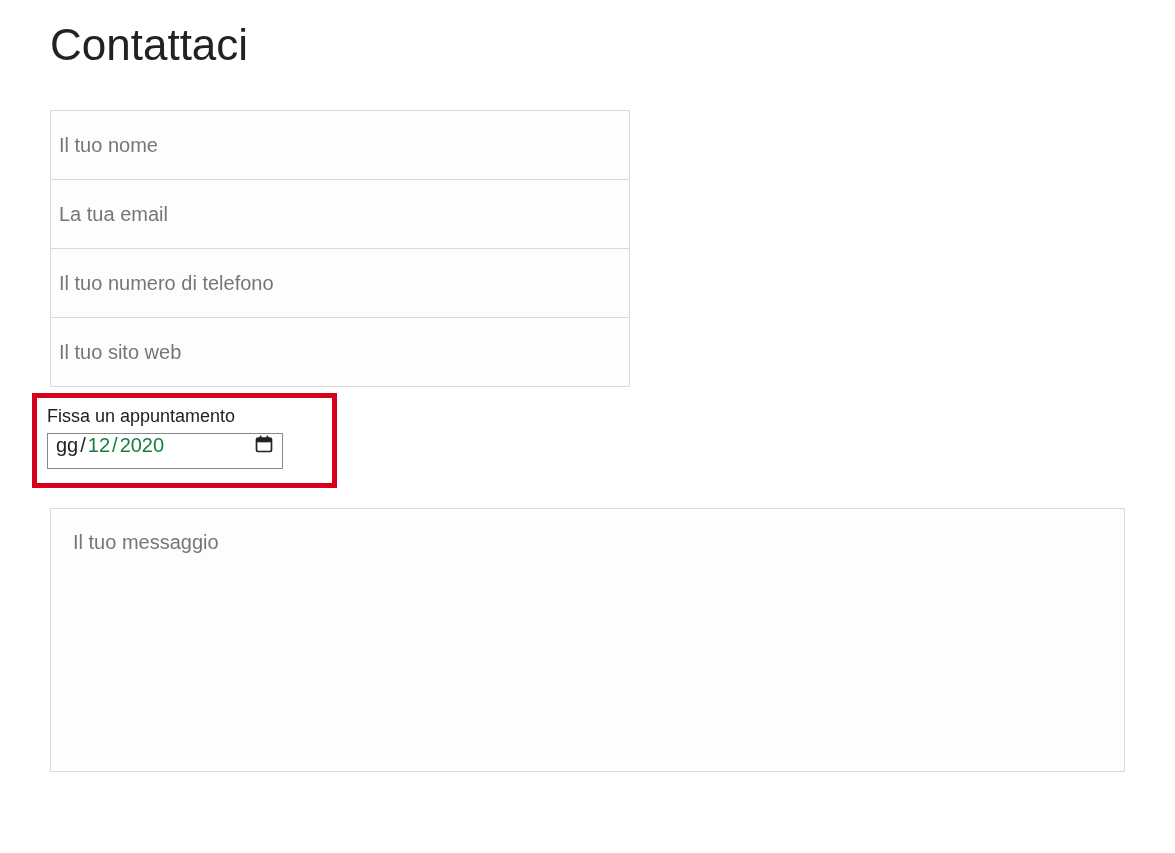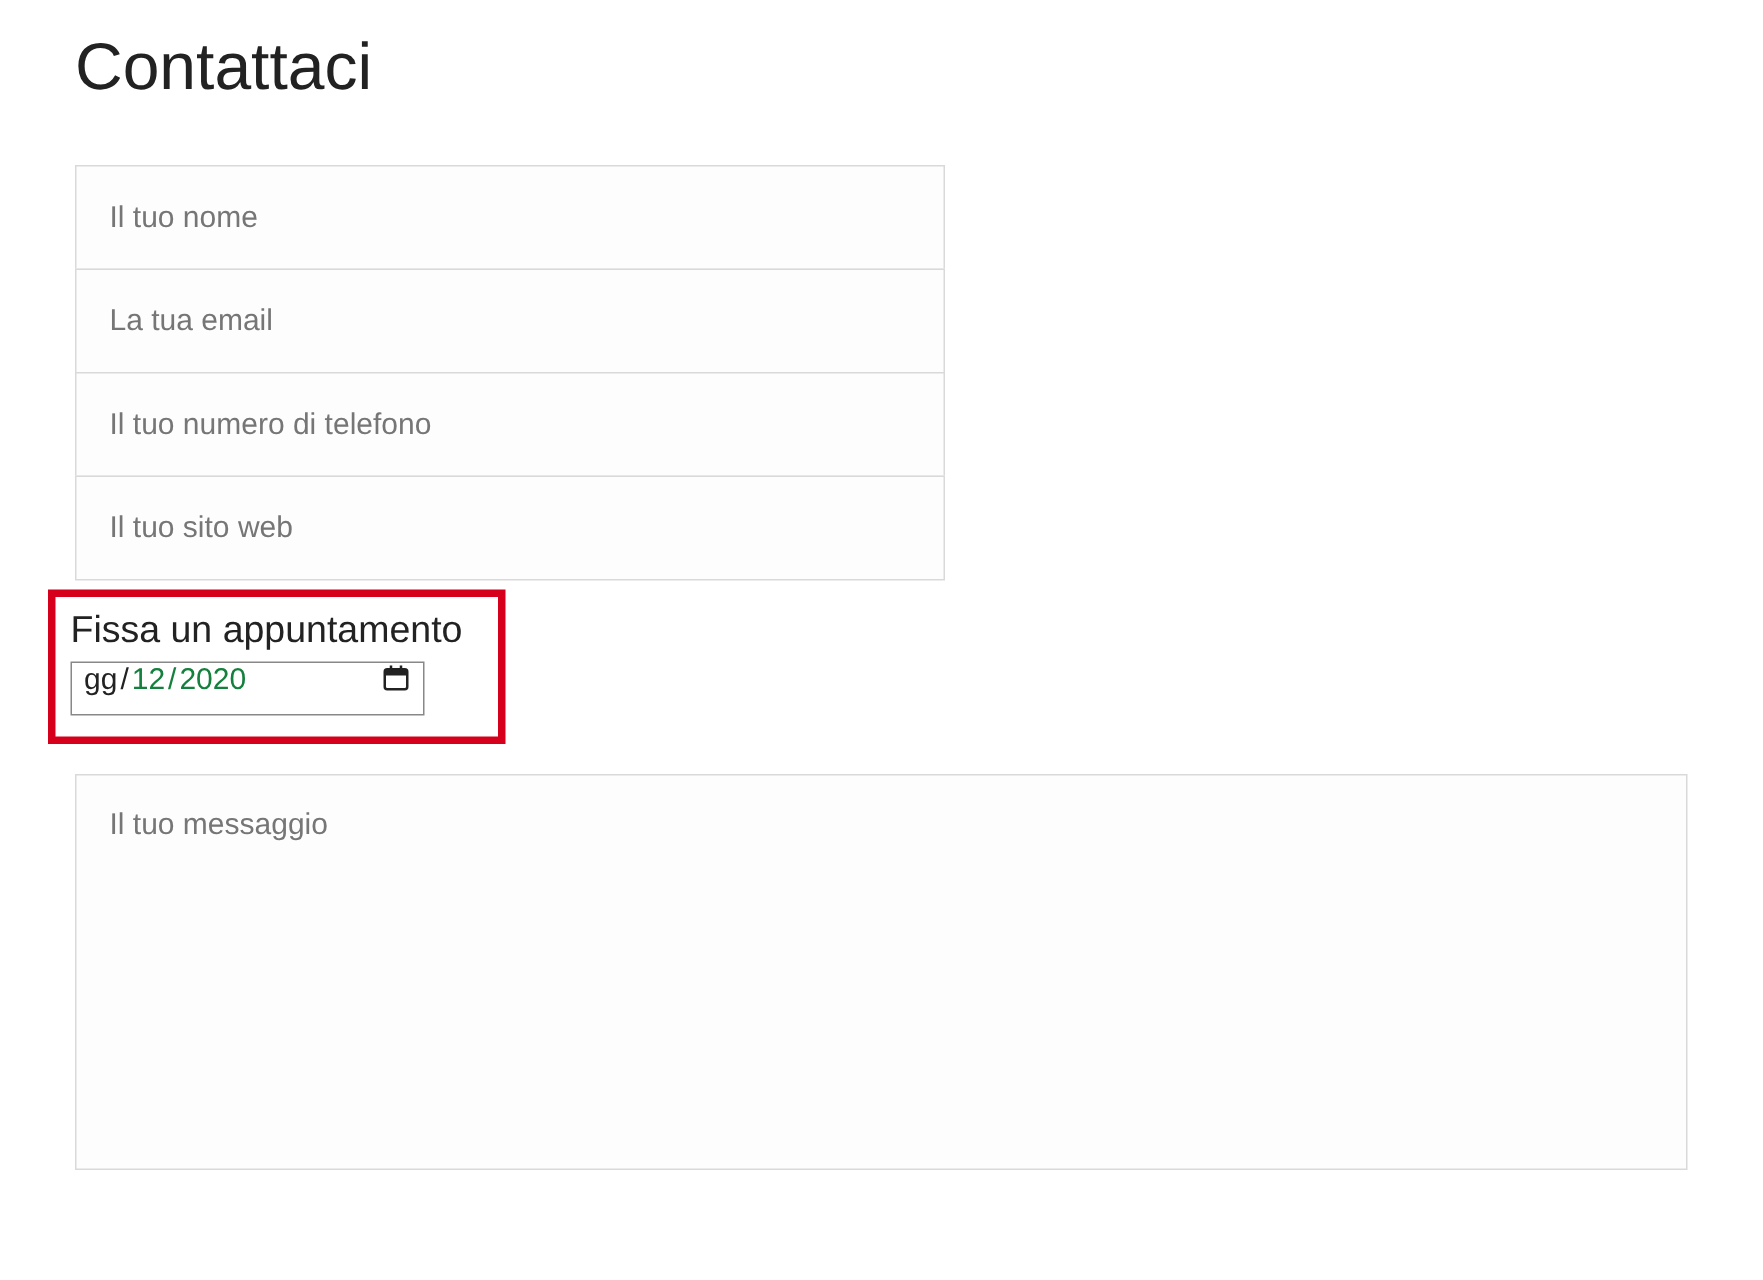--- a/index.html
+++ b/index.html
@@ -15,41 +15,41 @@
       font-weight: 400;
       color: #222;
       margin-bottom: 40px;
       margin-left: 0;
     }
     .form-wrap { }
     .text-input {
       display: block;
       width: 580px;
       height: 70px;
-      padding: 0 22px;
+      padding: 0 8px;
       font-size: 20px;
       color: #333;
       background: #fdfdfd;
       border: 1px solid #d9d9d9;
       outline: none;
       font-family: inherit;
     }
     .text-input + .text-input { margin-top: -1px; }
     .text-input::placeholder { color: #767676; }
 
     .appt-box {
       position: relative;
       width: 305px;
       border: 5px solid #d6001c;
       margin-top: 6px;
       padding: 8px 10px 14px 10px;
       margin-left: -18px;
     }
     .appt-label {
-      font-size: 25px;
+      font-size: 18px;
       color: #222;
       margin-bottom: 6px;
     }
     .date-field {
       display: flex;
       align-items: flex-start;
       border: 1px solid #888;
       height: 36px;
       width: 236px;
       padding: 0 8px;

